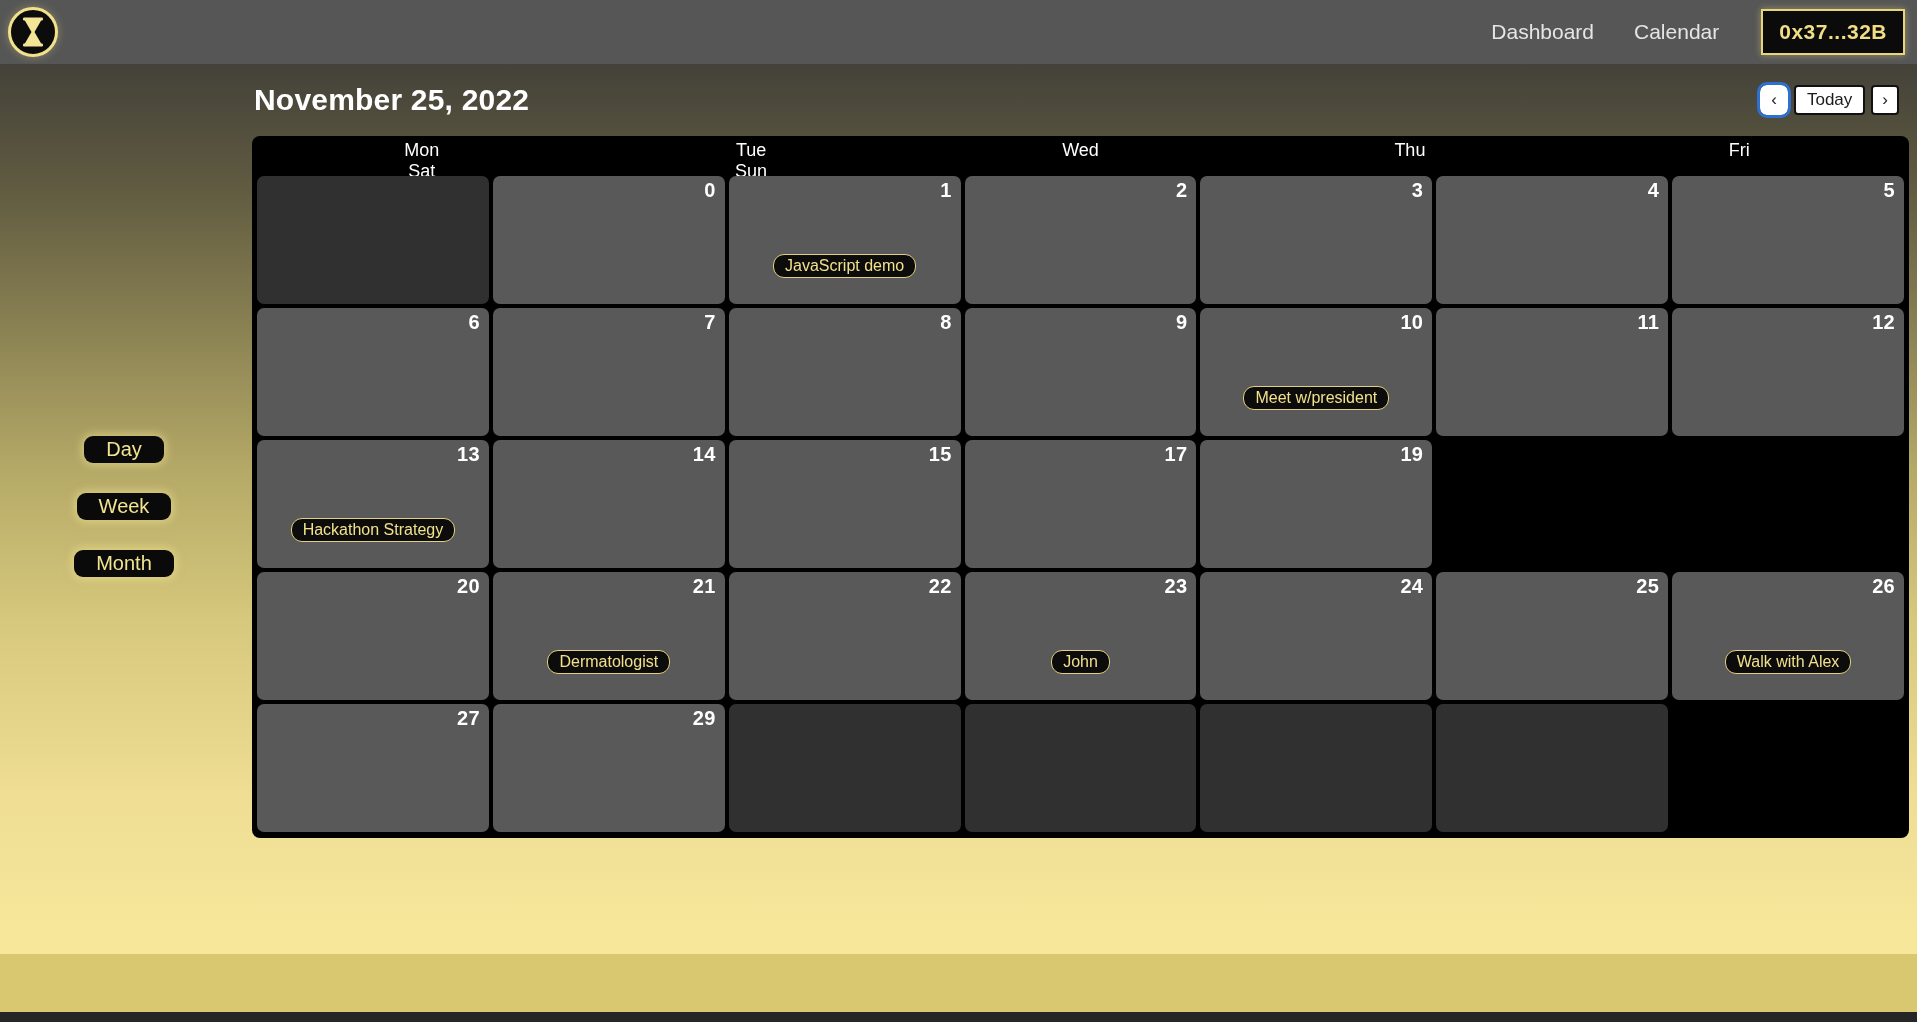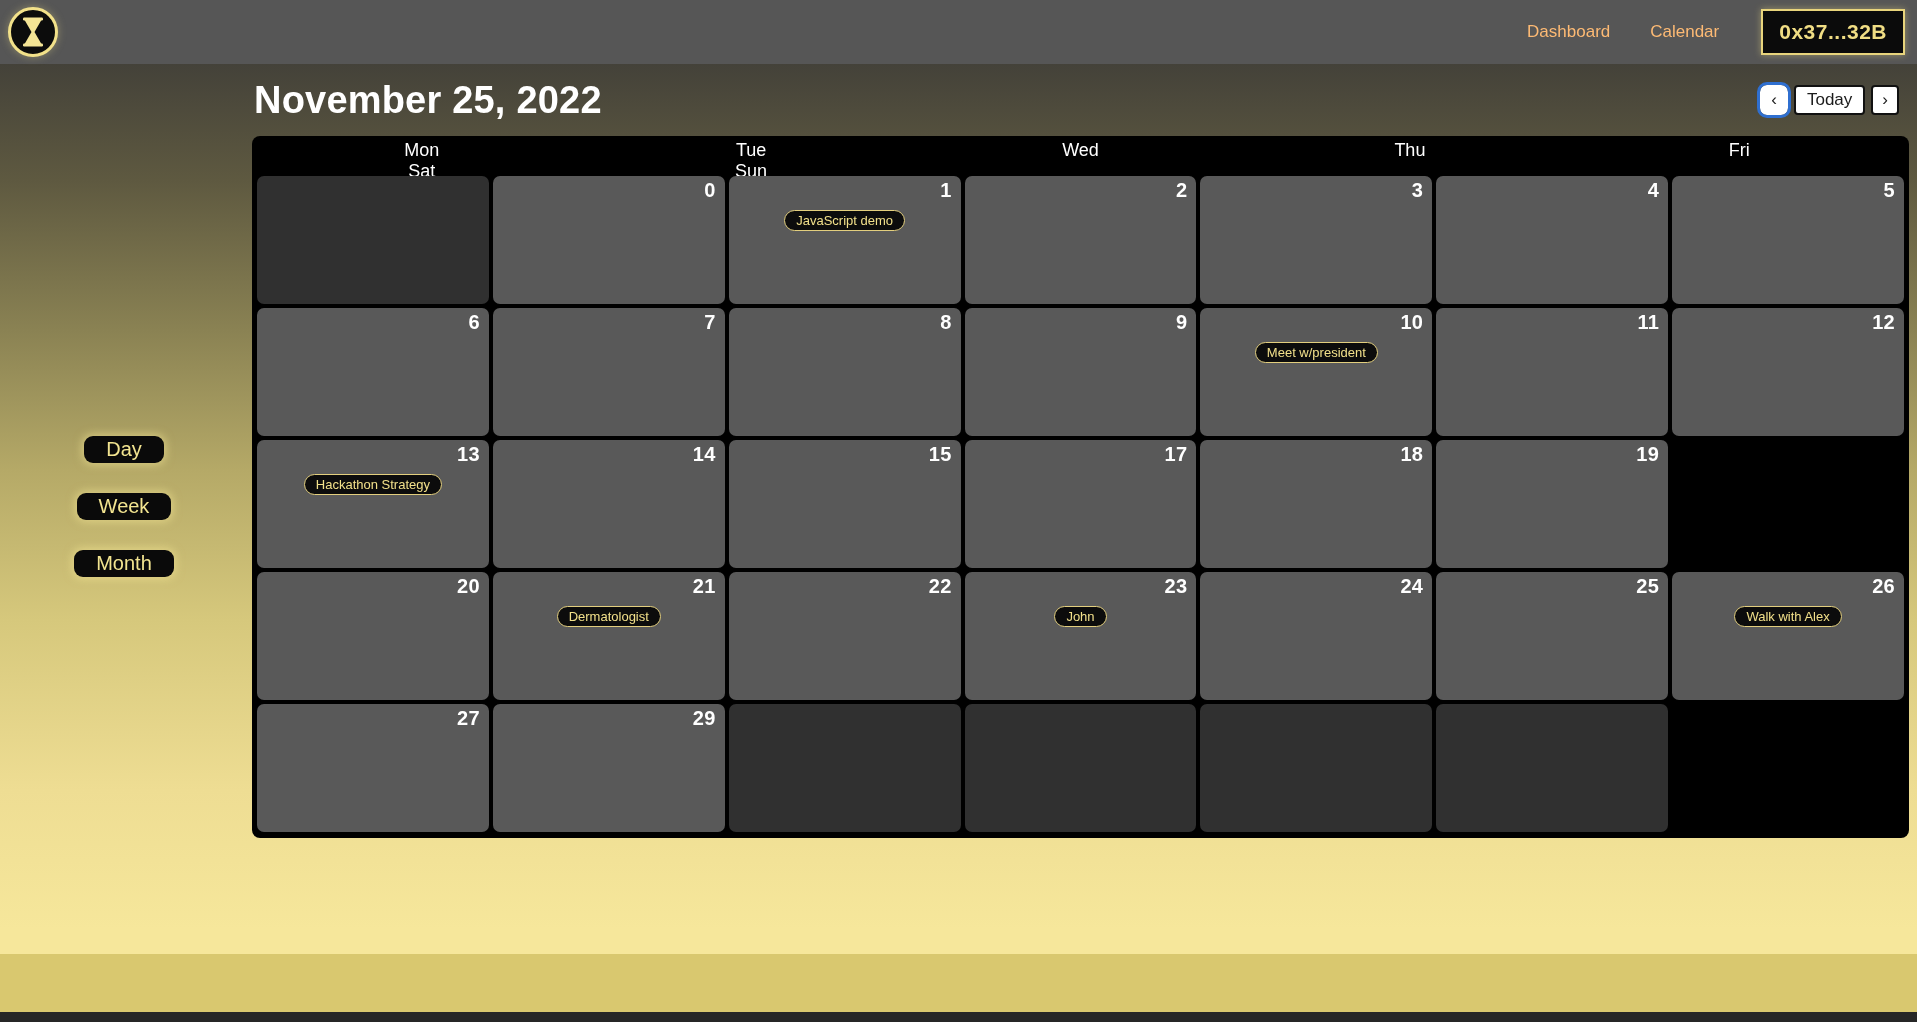--- a/index.html
+++ b/index.html
@@ -63,22 +63,22 @@
 
   .nav-right {
     margin-left: auto;
     display: flex;
     align-items: center;
     gap: 0px;
     padding-right: 12px;
   }
 
   .nav-link {
-    color: #fdba74;
-    font-size: 17px;
+    color: #e5e5e5;
+    font-size: 21px;
     text-decoration: none;
     padding: 6px 20px;
     white-space: nowrap;
   }
 
   .wallet-btn {
     margin-left: 22px;
     background: #0b0b0b;
     color: #f0dd84;
     font-size: 21px;
@@ -133,21 +133,21 @@
 
   .cal-header {
     display: flex;
     align-items: center;
     height: 72px;
     padding: 0 18px 0 6px;
   }
 
   .cal-title {
     color: #ffffff;
-    font-size: 38px;
+    font-size: 30px;
     font-weight: bold;
     letter-spacing: 0.2px;
   }
 
   .cal-nav {
     margin-left: auto;
     display: flex;
     align-items: center;
     gap: 6px;
   }
@@ -235,27 +235,28 @@
     flex-direction: column;
     align-items: center;
     gap: 4px;
   }
 
   .event-pill {
     background: #0c0c0c;
     color: #f2e08a;
     border: 1px solid #e3cf7e;
     border-radius: 11px;
-    font-size: 13px;
+    font-size: 16px;
     padding: 2px 11px;
     white-space: nowrap;
     cursor: pointer;
     max-width: 96%;
     overflow: hidden;
     text-overflow: ellipsis;
+    margin-top: 44px;
   }
 
   
   .footer-band {
     position: absolute;
     left: 0;
     top: 954px;
     width: 1917px;
     height: 58px;
     background: #d9c86f;
@@ -385,23 +386,20 @@
           <div class="day-cell">
             <div class="day-num">14</div>
           </div>
           <div class="day-cell">
             <div class="day-num">15</div>
           </div>
           <div class="day-cell">
             <div class="day-num">17</div>
           </div>
           <div class="day-cell">
-            <div class="day-num">18</div>
-          </div>
-          <div class="day-cell">
             <div class="day-num">19</div>
           </div>
         </div>
         <div class="week-row">
           <div class="day-cell">
             <div class="day-num">20</div>
           </div>
           <div class="day-cell">
             <div class="day-num">21</div>
             <div class="events">

